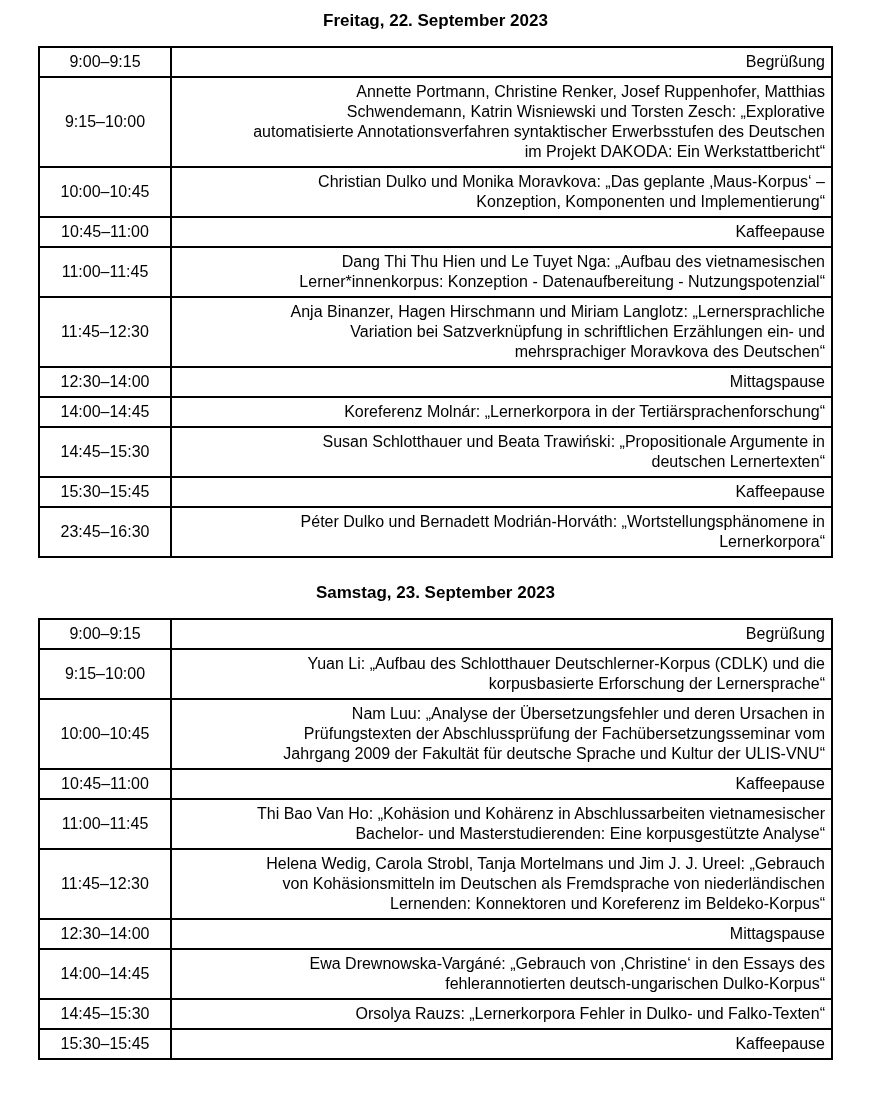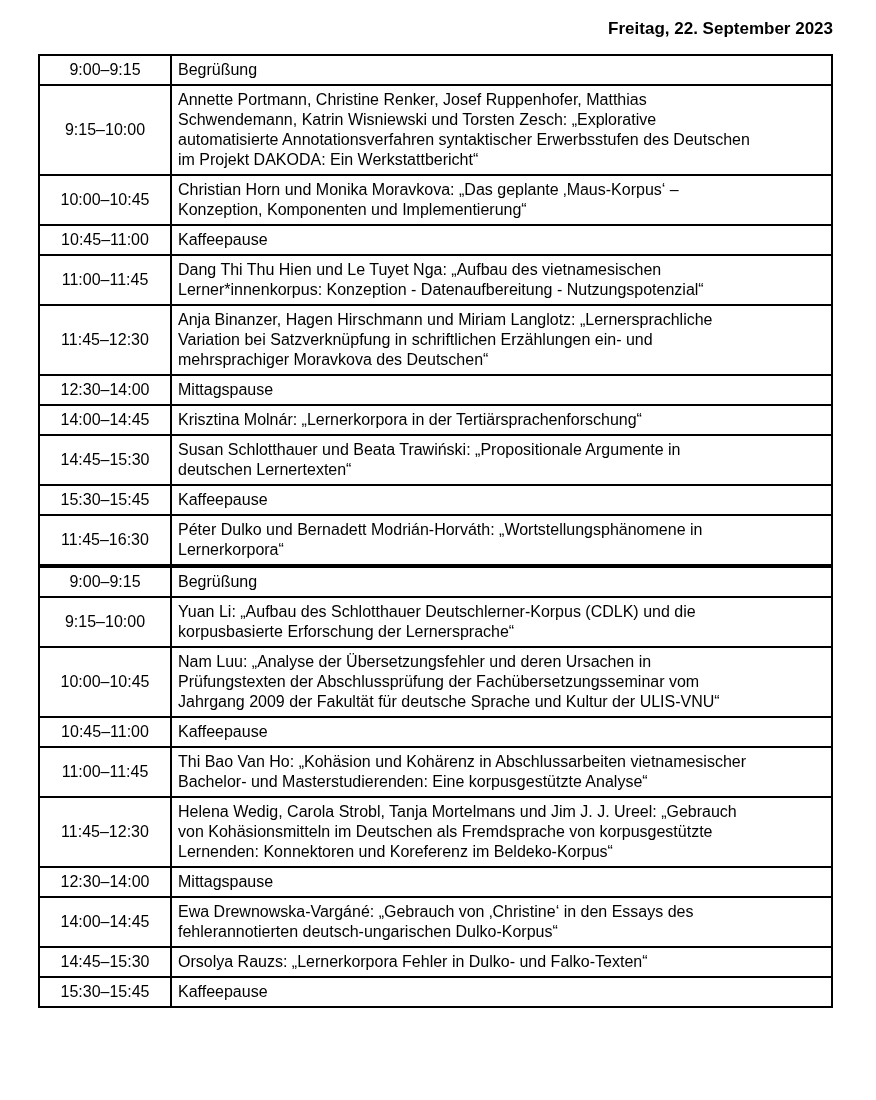--- a/index.html
+++ b/index.html
@@ -4,36 +4,37 @@
 <style>
   html, body { margin: 0; padding: 0; background: #ffffff; }
   body {
     width: 876px; height: 1100px;
     font-family: "Liberation Sans", sans-serif;
     color: #000;
     overflow: hidden;
   }
   .page { padding-top: 10px; }
   .day-title {
-    width: 795px; margin: 8px 0 15px 38px;
-    font-size: 17px; font-weight: bold; text-align: right;
+    width: 795px; margin: 0 0 15px 38px;
+    font-size: 17px; font-weight: bold; text-align: center;
     line-height: 21px;
   }
   .day-title.second { margin-top: 24px; }
   table.schedule {
     border-collapse: collapse;
     margin-left: 38px;
     width: 795px;
     table-layout: fixed;
   }
   .schedule td {
     border: 2px solid #000;
     font-size: 16px;
     line-height: 20px;
     vertical-align: middle;
+    text-align: right;
   }
   td.time {
     width: 126px;
     text-align: center;
     padding: 4px 2px;
     white-space: nowrap;
   }
   td.desc {
     padding: 4px 6px;
     white-space: pre-line;
@@ -54,21 +55,21 @@
       </tr>
       <tr>
         <td class="time">9:15–10:00</td>
         <td class="desc">Annette Portmann, Christine Renker, Josef Ruppenhofer, Matthias
 Schwendemann, Katrin Wisniewski und Torsten Zesch: „Explorative
 automatisierte Annotationsverfahren syntaktischer Erwerbsstufen des Deutschen
 im Projekt DAKODA: Ein Werkstattbericht“</td>
       </tr>
       <tr>
         <td class="time">10:00–10:45</td>
-        <td class="desc">Christian Horn und Monika Moravkova: „Das geplante ‚Maus-Korpus‘ –
+        <td class="desc">Christian Dulko und Monika Moravkova: „Das geplante ‚Maus-Korpus‘ –
 Konzeption, Komponenten und Implementierung“</td>
       </tr>
       <tr>
         <td class="time">10:45–11:00</td>
         <td class="desc">Kaffeepause</td>
       </tr>
       <tr>
         <td class="time">11:00–11:45</td>
         <td class="desc">Dang Thi Thu Hien und Le Tuyet Nga: „Aufbau des vietnamesischen
 Lerner*innenkorpus: Konzeption - Datenaufbereitung - Nutzungspotenzial“</td>
@@ -78,39 +79,40 @@
         <td class="desc">Anja Binanzer, Hagen Hirschmann und Miriam Langlotz: „Lernersprachliche
 Variation bei Satzverknüpfung in schriftlichen Erzählungen ein- und
 mehrsprachiger Moravkova des Deutschen“</td>
       </tr>
       <tr>
         <td class="time">12:30–14:00</td>
         <td class="desc">Mittagspause</td>
       </tr>
       <tr>
         <td class="time">14:00–14:45</td>
-        <td class="desc">Krisztina Molnár: „Lernerkorpora in der Tertiärsprachenforschung“</td>
+        <td class="desc">Koreferenz Molnár: „Lernerkorpora in der Tertiärsprachenforschung“</td>
       </tr>
       <tr>
         <td class="time">14:45–15:30</td>
         <td class="desc">Susan Schlotthauer und Beata Trawiński: „Propositionale Argumente in
 deutschen Lernertexten“</td>
       </tr>
       <tr>
         <td class="time">15:30–15:45</td>
         <td class="desc">Kaffeepause</td>
       </tr>
       <tr>
-        <td class="time">11:45–16:30</td>
+        <td class="time">23:45–16:30</td>
         <td class="desc">Péter Dulko und Bernadett Modrián-Horváth: „Wortstellungsphänomene in
 Lernerkorpora“</td>
       </tr>
     </tbody>
   </table>
 
+  <div class="day-title second">Samstag, 23. September 2023</div>
 
   <table class="schedule">
     <tbody>
       <tr>
         <td class="time">9:00–9:15</td>
         <td class="desc">Begrüßung</td>
       </tr>
       <tr>
         <td class="time">9:15–10:00</td>
         <td class="desc">Yuan Li: „Aufbau des Schlotthauer Deutschlerner-Korpus (CDLK) und die
@@ -127,21 +129,21 @@
         <td class="desc">Kaffeepause</td>
       </tr>
       <tr>
         <td class="time">11:00–11:45</td>
         <td class="desc">Thi Bao Van Ho: „Kohäsion und Kohärenz in Abschlussarbeiten vietnamesischer
 Bachelor- und Masterstudierenden: Eine korpusgestützte Analyse“</td>
       </tr>
       <tr>
         <td class="time">11:45–12:30</td>
         <td class="desc">Helena Wedig, Carola Strobl, Tanja Mortelmans und Jim J. J. Ureel: „Gebrauch
-von Kohäsionsmitteln im Deutschen als Fremdsprache von korpusgestützte
+von Kohäsionsmitteln im Deutschen als Fremdsprache von niederländischen
 Lernenden: Konnektoren und Koreferenz im Beldeko-Korpus“</td>
       </tr>
       <tr>
         <td class="time">12:30–14:00</td>
         <td class="desc">Mittagspause</td>
       </tr>
       <tr>
         <td class="time">14:00–14:45</td>
         <td class="desc">Ewa Drewnowska-Vargáné: „Gebrauch von ‚Christine‘ in den Essays des
 fehlerannotierten deutsch-ungarischen Dulko-Korpus“</td>

